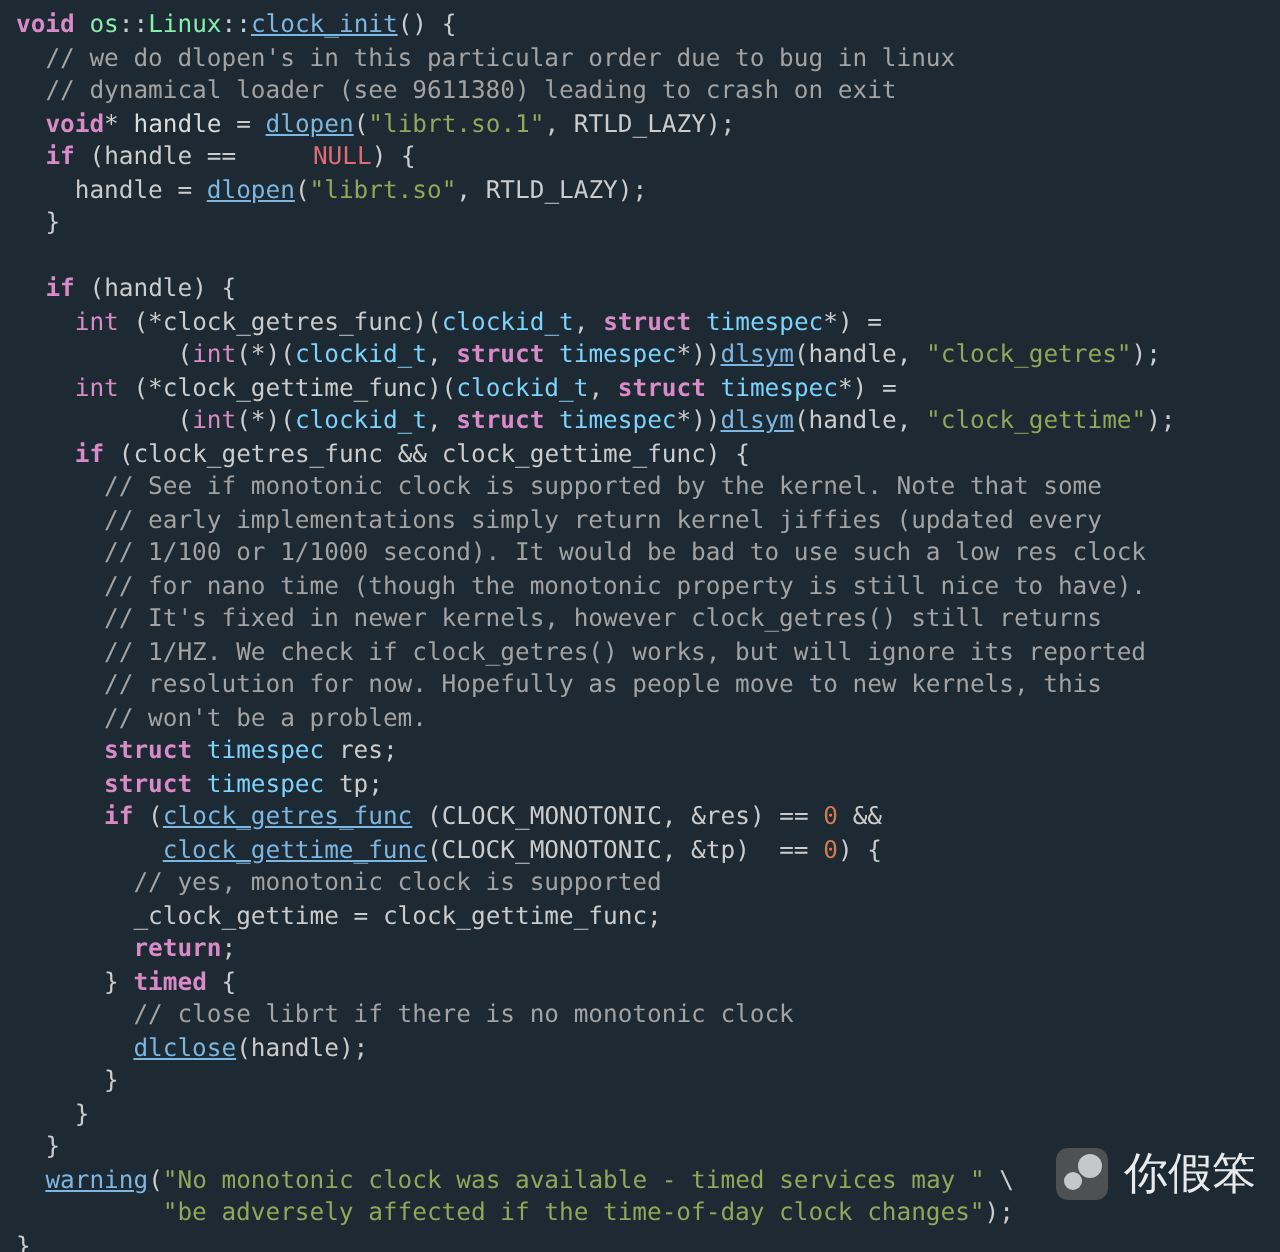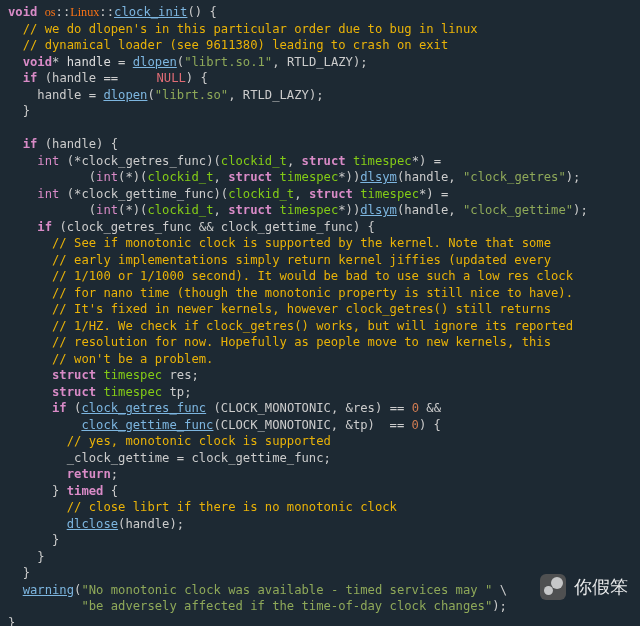--- a/index.html
+++ b/index.html
@@ -14,39 +14,39 @@
     height: 626px;
     overflow: hidden;
     position: relative;
   }
   pre {
     margin: 0;
     padding: 4px 8px;
     white-space: pre;
   }
   .kw   { color: #d98bc7; font-weight: bold; }           
-  .ns   { color: #f97316; font-family: Liberation Serif, serif; }
+  .ns   { color: #86efac; }
   .fn   { color: #7db6e0; text-decoration: underline; }           
   .type { color: #d98bc7; }          
-  .type2 { color: #84cc16; }         
+  .type2 { color: #7dd3fc; }         
   .str  { color: #8fa959; }           
-  .cmt  { color: #eab308; font-style: normal; }
+  .cmt  { color: #a3a3a3; font-style: normal; }
   .num  { color: #d07c52; }
   .null { color: #e06c75; padding-left: 31px; }
   .var  { color: #dcdcdc; }
   .watermark {
     position: absolute;
     right: 12px;
     bottom: 26px;
     display: flex;
     align-items: center;
     gap: 8px;
     color: #ffffff;
     font-family: sans-serif;
-    font-size: 18px;
+    font-size: 22px;
     opacity: 0.9;
   }
   .watermark .icon {
     width: 26px; height: 26px;
     border-radius: 6px;
     background: #555;
     position: relative;
     display:flex;align-items:center;justify-content:center;
   }
   .watermark .icon::before,

